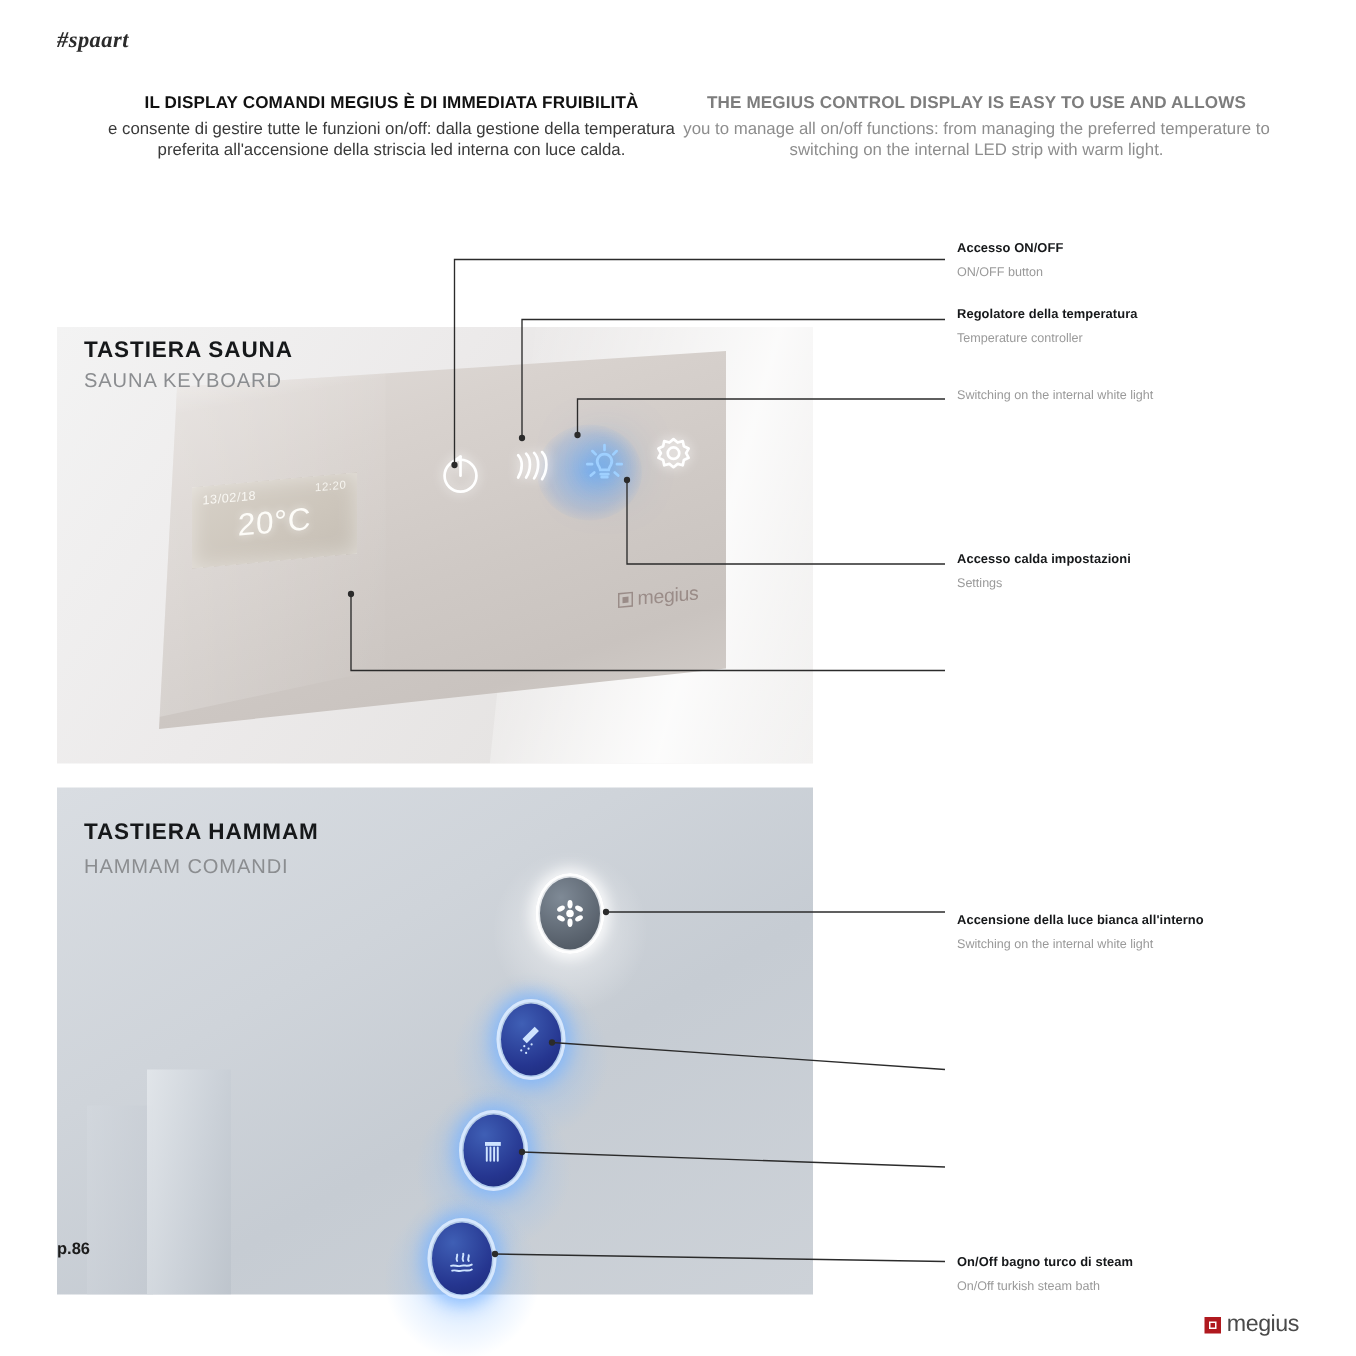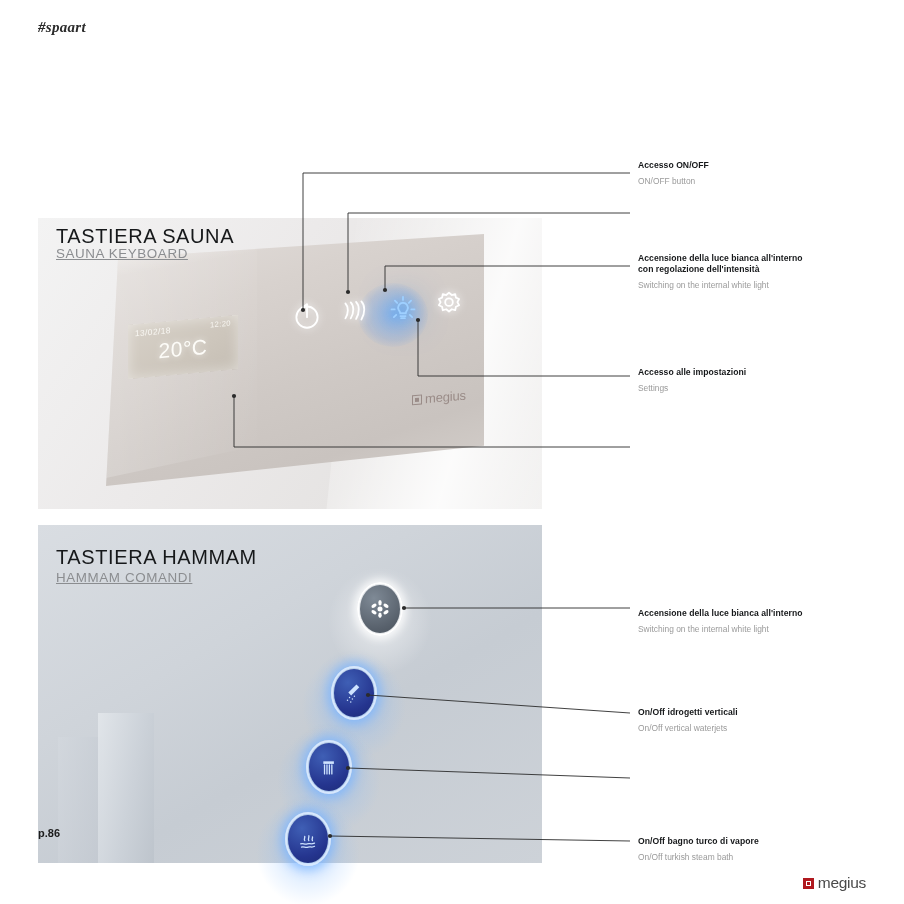--- a/index.html
+++ b/index.html
@@ -21,22 +21,22 @@
   
   .intro{position:absolute;top:62px;font-size:11.2px;line-height:14.6px;text-align:center;color:#3a3a3a;}
   .intro .hl{display:block;font-weight:700;font-size:11.4px;color:#111;letter-spacing:.1px;margin-bottom:2px;}
   .intro.it{left:66px;width:390px;}
   .intro.en{left:455px;width:392px;color:#8d8d8d;}
   .intro.en .hl{color:#7d7d7d;}
   .intro p{margin:0;}
 
   
   .panel{position:absolute;overflow:hidden;}
-  .panel-title{position:absolute;left:18px;font-weight:400;font-size:20px;letter-spacing:.6px;color:#16181a;}
-  .panel-sub{position:absolute;left:18px;font-weight:400;font-size:13.4px;letter-spacing:.6px;color:#8b8d90;text-decoration:underline;}
+  .panel-title{position:absolute;left:18px;font-weight:700;font-size:15px;letter-spacing:.6px;color:#16181a;}
+  .panel-sub{position:absolute;left:18px;font-weight:400;font-size:13.4px;letter-spacing:.6px;color:#8b8d90;}
 
   
   #sauna-panel{
     left:38px;top:218px;width:504px;height:291px;
     background:linear-gradient(125deg,#f3f3f3 0%,#eceaea 40%,#e6e4e3 70%,#efeeed 100%);
   }
   #sauna-panel .hilite{
     position:absolute;right:-40px;top:-30px;width:240px;height:360px;
     background:linear-gradient(100deg,rgba(255,255,255,0) 0%,rgba(255,255,255,.85) 55%,rgba(255,255,255,0) 100%);
     transform:rotate(6deg);
@@ -137,20 +137,28 @@
   .footer-logo .sq::after{content:"";position:absolute;inset:3px;border:1.6px solid #fff;}
   .footer-logo .txt{font-size:15.5px;color:#4a4a4a;letter-spacing:-.3px;}
 </style>
 </head>
 <body>
 
 <div class="page">
 
   <div class="spaart">#spaart</div>
 
+  <div class="intro it">
+    <span class="hl">IL DISPLAY COMANDI MEGIUS È DI IMMEDIATA FRUIBILITÀ</span>
+    <p>e consente di gestire tutte le funzioni on/off: dalla gestione della temperatura preferita all'accensione della striscia led interna con luce calda.</p>
+  </div>
+  <div class="intro en">
+    <span class="hl">THE MEGIUS CONTROL DISPLAY IS EASY TO USE AND ALLOWS</span>
+    <p>you to manage all on/off functions: from managing the preferred temperature to switching on the internal LED strip with warm light.</p>
+  </div>
 
   <div class="panel" id="sauna-panel">
     <div class="hilite"></div>
     <div class="glass">
       <div class="edge"></div>
       <div class="sheen"></div>
     </div>
   </div>
   <div class="panel-title" style="left:56px;top:225px">TASTIERA SAUNA</div>
   <div class="panel-sub" style="left:56px;top:246px">SAUNA KEYBOARD</div>
@@ -285,39 +293,38 @@
       <circle cx="368" cy="695" r="2.1"></circle>
         <circle cx="348" cy="768" r="2.1"></circle>
       <circle cx="330" cy="836" r="2.1"></circle>
     </g>
   </svg>
 
   <div class="callout" style="top:160px">
     <div class="c-it">Accesso ON/OFF</div>
     <div class="c-en">ON/OFF button</div>
   </div>
+  <div class="callout" style="top:204px">
+    <div class="c-it">Regolatore della temperatura</div>
+    <div class="c-en">Temperature controller</div>
+  </div>
   <div class="callout" style="top:253px;width:170px">
-    <div class="c-it">Accensione della luce bianca all'interno con regolazione dell'intensità</div>
     <div class="c-en">Switching on the internal white light</div>
   </div>
   <div class="callout" style="top:367px">
-    <div class="c-it">Accesso alle impostazioni</div>
+    <div class="c-it">Accesso calda impostazioni</div>
     <div class="c-en">Settings</div>
   </div>
 
   <div class="callout" style="top:608px">
     <div class="c-it">Accensione della luce bianca all'interno</div>
     <div class="c-en">Switching on the internal white light</div>
   </div>
-  <div class="callout" style="top:707px">
-    <div class="c-it">On/Off idrogetti verticali</div>
-    <div class="c-en">On/Off vertical waterjets</div>
-  </div>
   <div class="callout" style="top:836px">
-    <div class="c-it">On/Off bagno turco di vapore</div>
+    <div class="c-it">On/Off bagno turco di steam</div>
     <div class="c-en">On/Off turkish steam bath</div>
   </div>
 
   <div class="pagenum">p.86</div>
   <div class="footer-logo">
     <span class="sq"></span>
     <span class="txt">megius</span>
   </div>
 
 </div>

